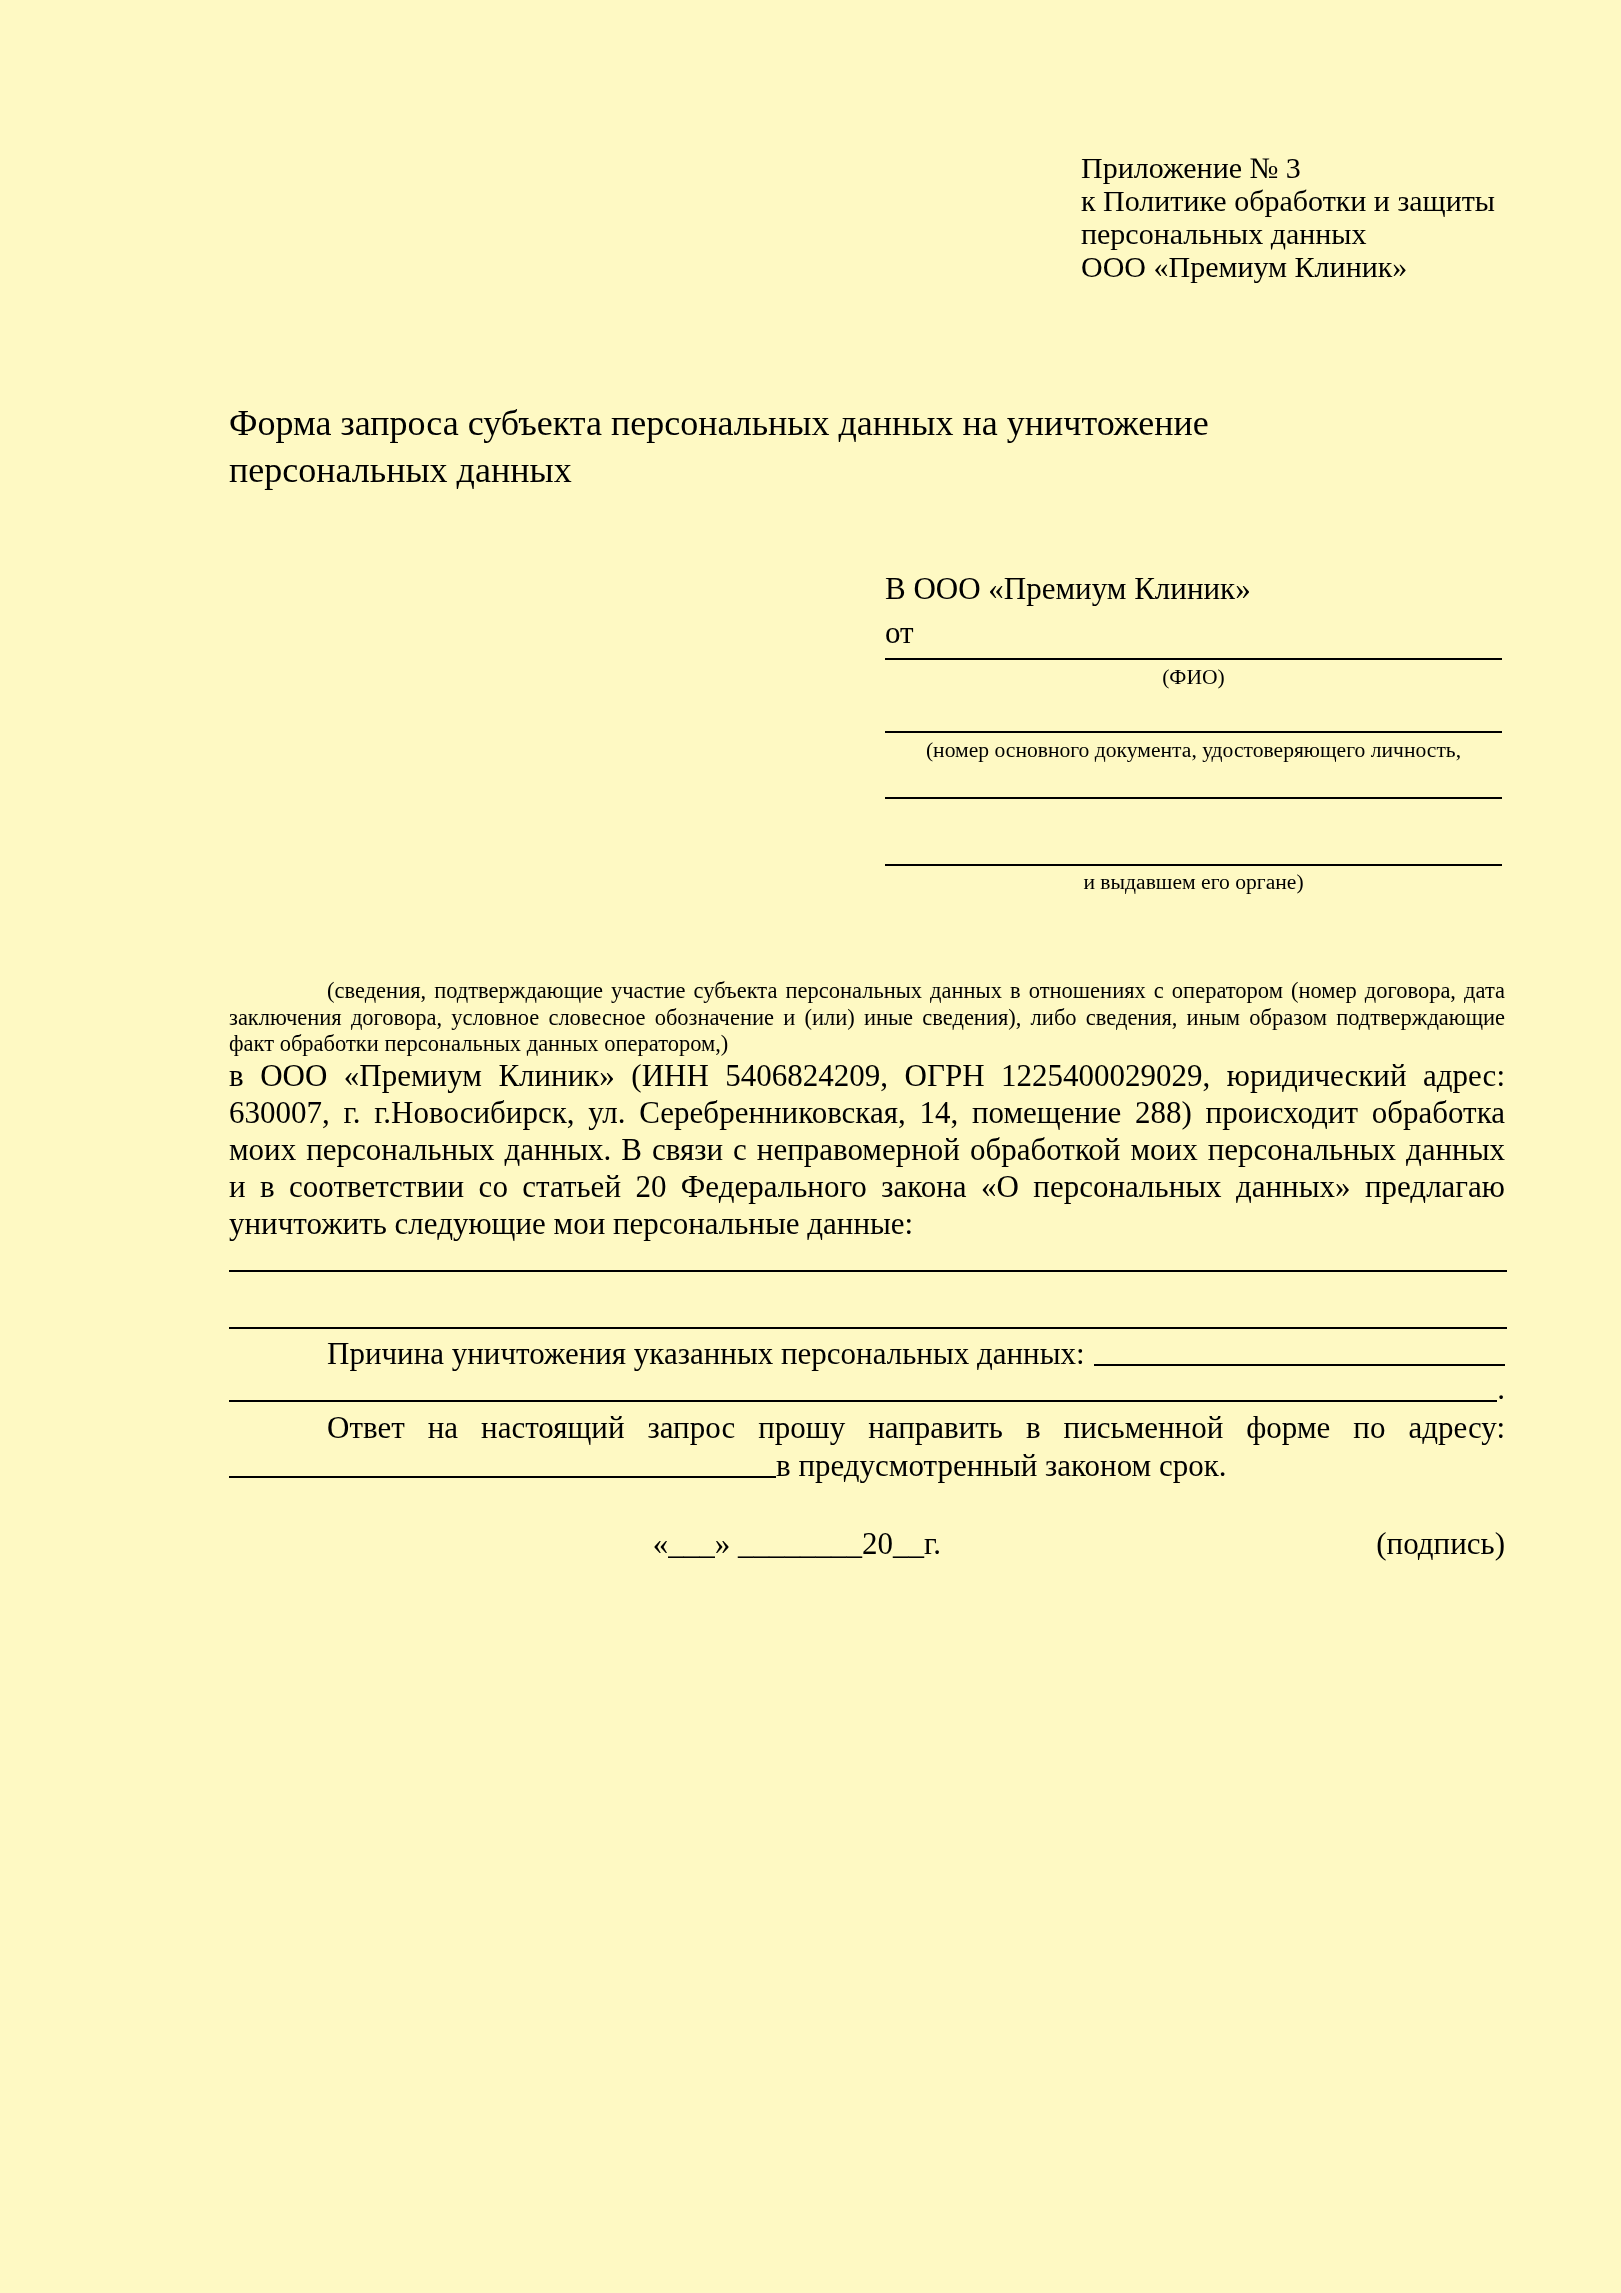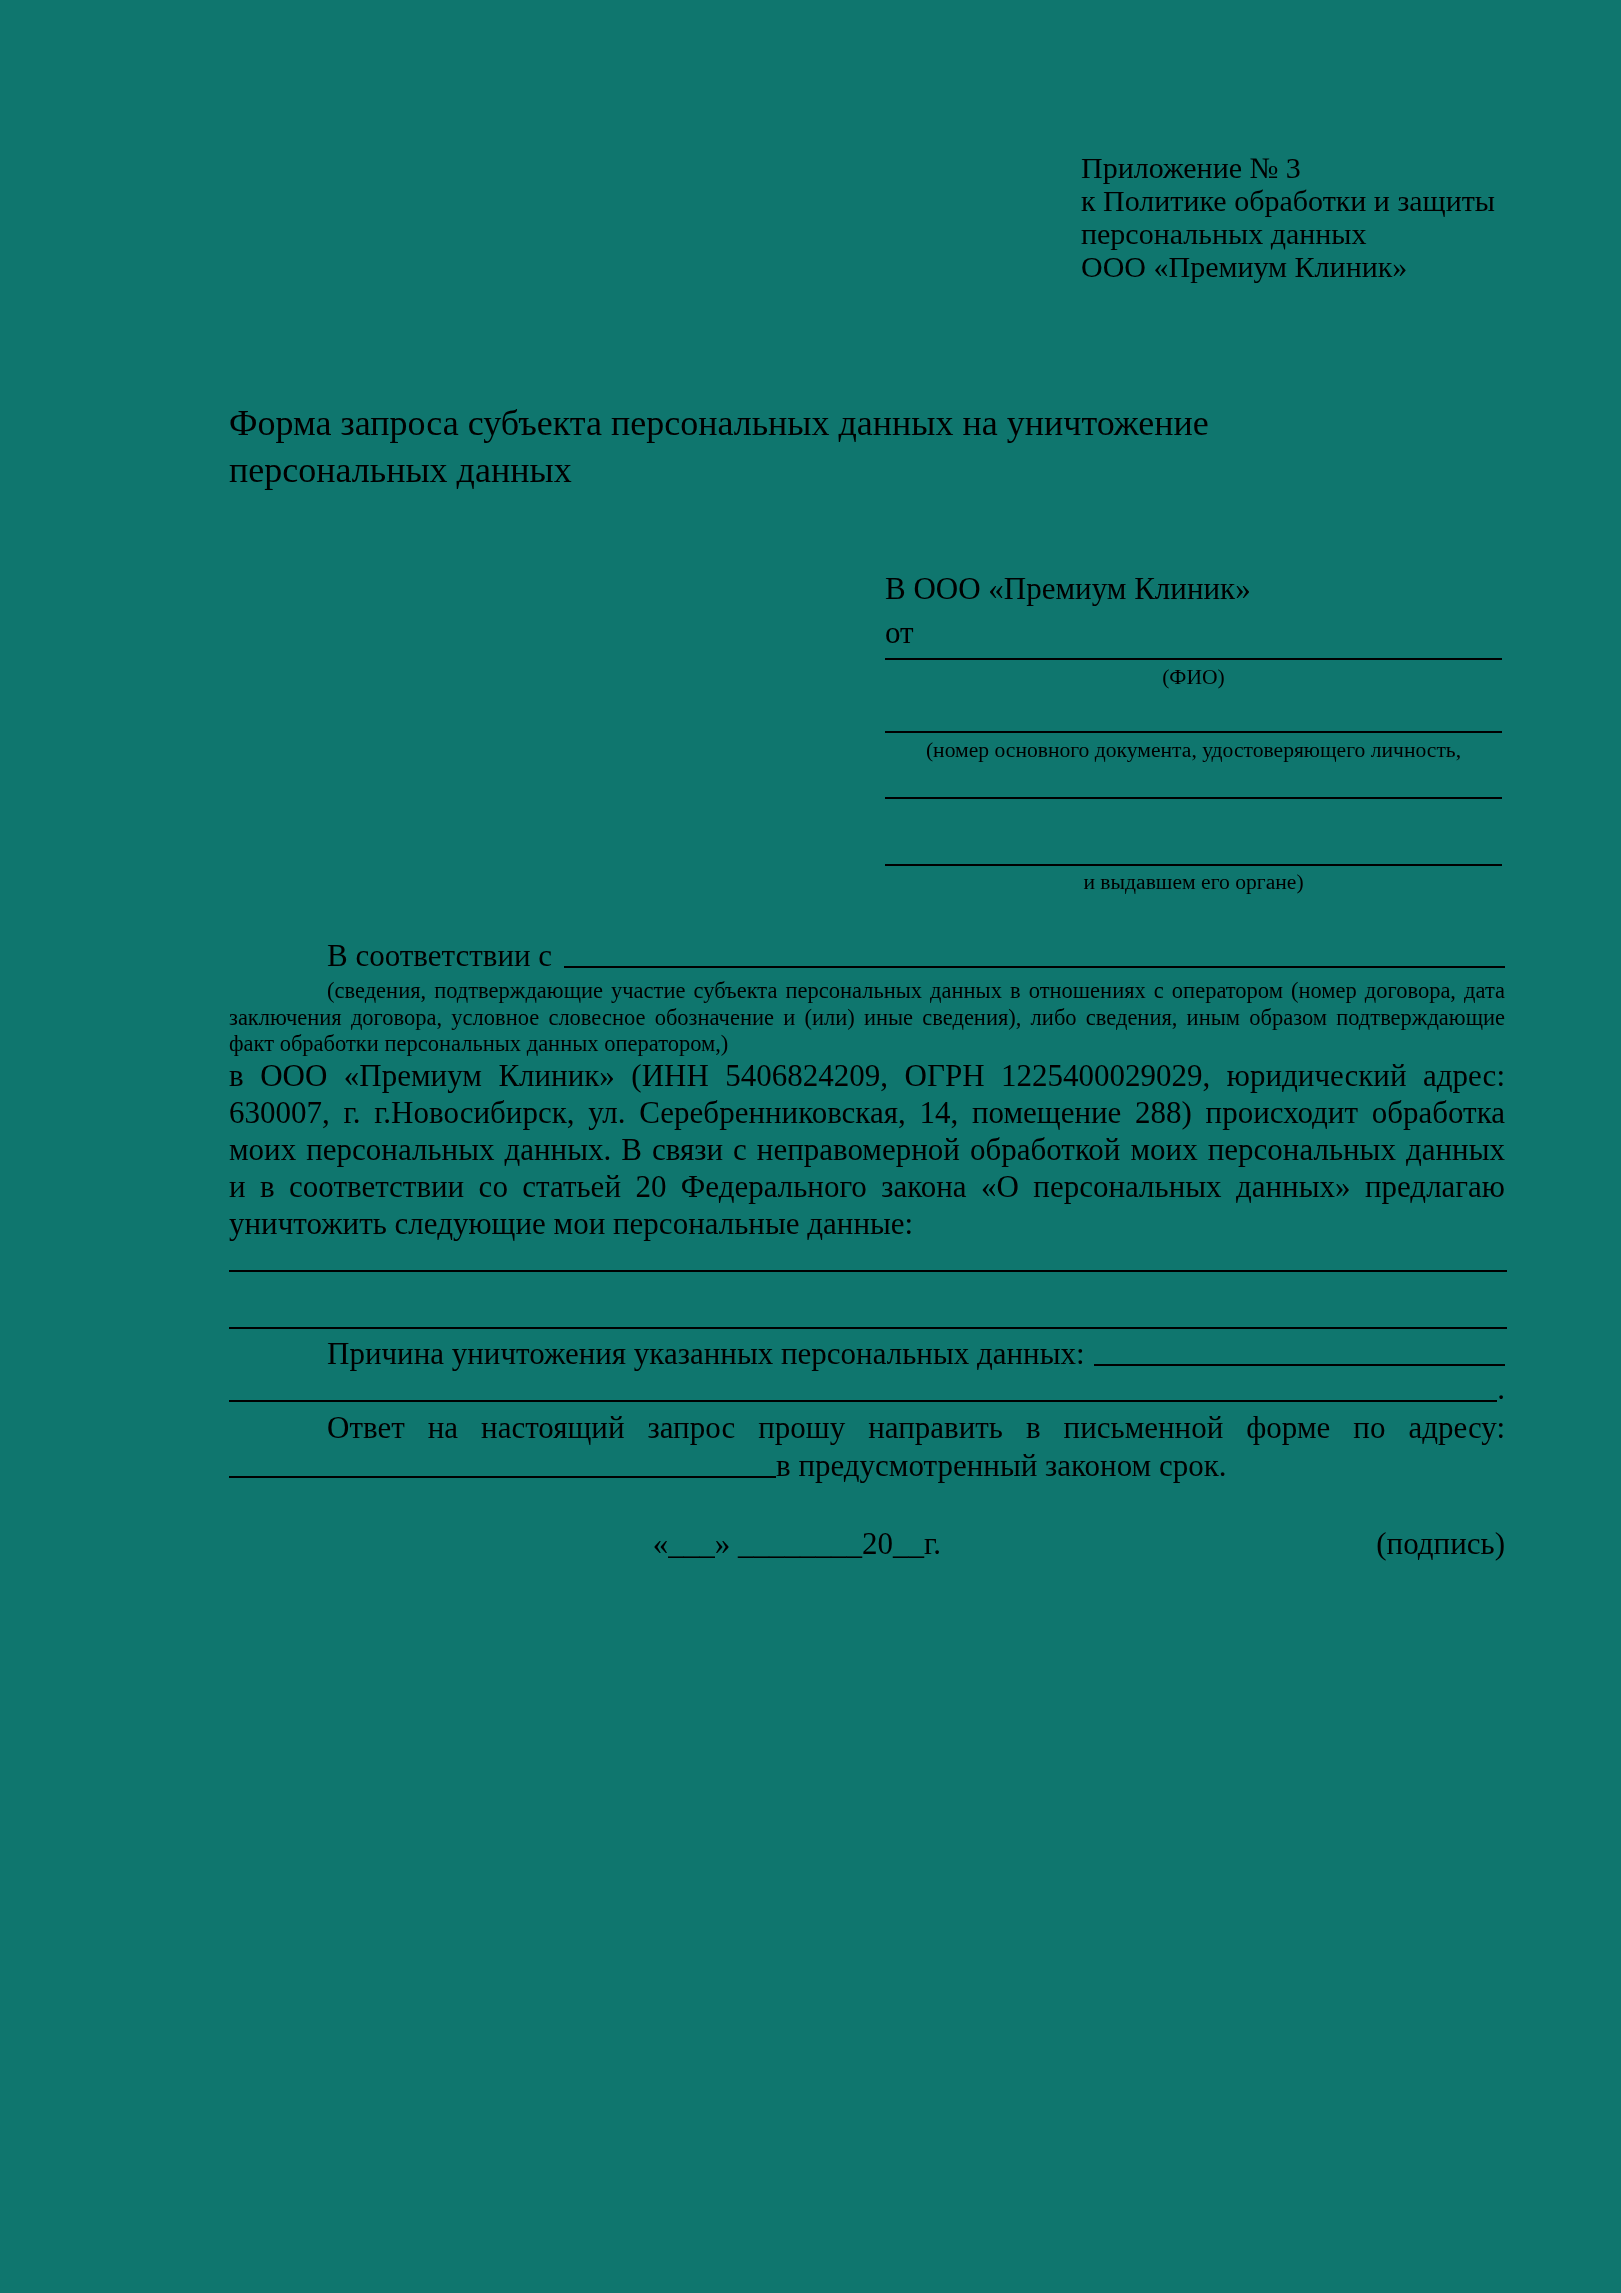--- a/index.html
+++ b/index.html
@@ -1,20 +1,20 @@
 <!DOCTYPE html>
 <html><head>
 <meta charset="utf-8">
 <style>
   * { margin:0; padding:0; box-sizing:border-box; }
   html,body { background:#e8e8e8; }
   .page {
     position:relative;
     width:1621px; height:2294px;
-    background:#0f766e;
+    background:#fef9c3;
     color:#000;
     font-family:"Liberation Serif","DejaVu Serif",serif;
     margin:0 auto;
     overflow:hidden;
   }
   .abs { position:absolute; }
 
   
   .header-note { left:1081px; top:151px; font-size:30px; line-height:33px; }
 
@@ -87,24 +87,20 @@
   <div class="abs addr-cap" style="top:665px">(ФИО)</div>
 
   <div class="abs rule addr-rule" style="top:731px"></div>
   <div class="abs addr-cap" style="top:738px">(номер основного документа, удостоверяющего личность,</div>
 
   <div class="abs rule addr-rule" style="top:797px"></div>
 
   <div class="abs rule addr-rule" style="top:864px"></div>
   <div class="abs addr-cap" style="top:870px">и выдавшем его органе)</div>
 
-  <div class="abs row accordance">
-    <span class="indent">В соответствии с</span>
-    <span class="fill" style="margin-left:11.8px"></span>
-  </div>
 
   <div class="abs note">(сведения, подтверждающие участие субъекта персональных данных в отношениях с оператором (номер договора, дата заключения договора, условное словесное обозначение и (или) иные сведения), либо сведения, иным образом подтверждающие факт обработки персональных данных оператором,)</div>
 
   <div class="abs main-par">в ООО «Премиум Клиник» (ИНН 5406824209, ОГРН 1225400029029, юридический адрес: 630007, г. г.Новосибирск, ул. Серебренниковская, 14, помещение 288) происходит обработка моих персональных данных. В связи с неправомерной обработкой моих персональных данных и в соответствии со статьей 20 Федерального закона «О персональных данных» предлагаю уничтожить следующие мои персональные данные:</div>
 
   <div class="abs rule blank-rule blank-1"></div>
   <div class="abs rule blank-rule blank-2"></div>
 
   <div class="abs row reason-row">
     <span class="indent">Причина уничтожения указанных персональных данных:</span>

